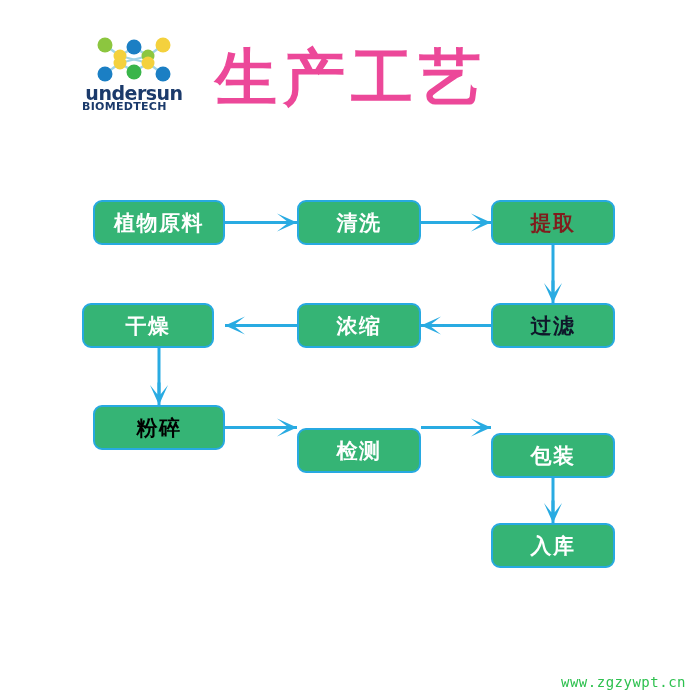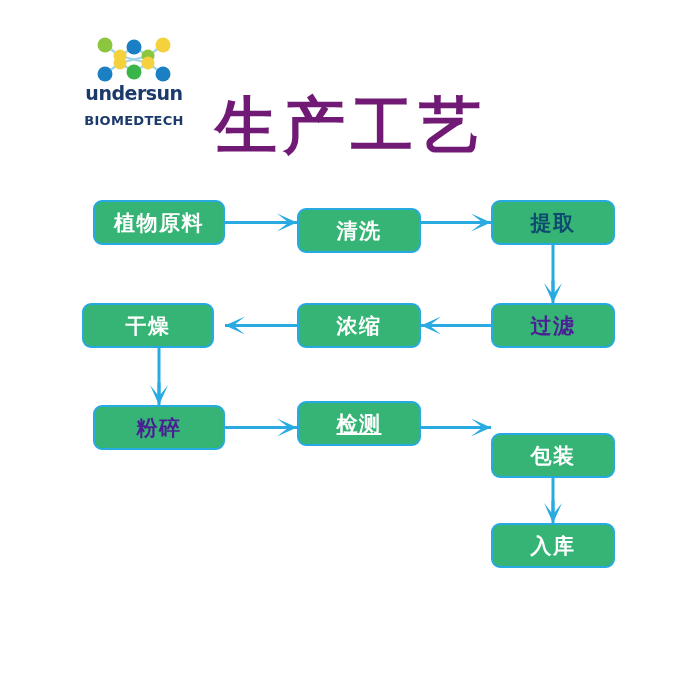--- a/index.html
+++ b/index.html
@@ -52,25 +52,24 @@
     font-family: "DejaVu Sans", sans-serif;
     font-size: 19px;
     font-weight: 700;
     letter-spacing: -0.5px;
     color: #1b3a6b;
     line-height: 20px;
   }
   #logo-subwordmark {
     position: absolute;
     left: 0px;
-    top: 80px;
+    top: 66px;
     width: 104px;
-    text-align: center;
     font-family: "DejaVu Sans", sans-serif;
-    font-size: 13px;
+    font-size: 11px;
     font-weight: 700;
     letter-spacing: 0.3px;
     color: #1b3a6b;
     line-height: 10px;
   }
   #page-title {
     position: absolute;
     left: 215px;
     top: 42px;
     font-family: "DejaVu Serif", "Liberation Serif", serif;
@@ -157,21 +156,21 @@
         <circle cx="30" cy="27" r="6.5" fill="#f4d13d"></circle>
         <circle cx="58" cy="27" r="6.5" fill="#f4d13d"></circle>
         <circle cx="44" cy="36" r="7.5" fill="#39b54a"></circle>
         <circle cx="15" cy="38" r="7.5" fill="#1b7fc4"></circle>
         <circle cx="73" cy="38" r="7.5" fill="#1b7fc4"></circle>
       </svg>
       <div id="logo-wordmark" style="color: rgb(27, 58, 107);">undersun</div>
       <div id="logo-subwordmark" style="color: rgb(27, 58, 107);">BIOMEDTECH</div>
     </div>
 
-    <div id="page-title" style="color: #701a75; margin-top: 48px;">生产工艺</div>
+    <div id="page-title" style="color: #ec4899;">生产工艺</div>
   </div>
 
   <div id="flow">
     <svg id="arrow-layer" class="arrow-svg" width="700" height="700" style="left:0;top:0;">
         <g>
           <line x1="225" y1="222.5" x2="297" y2="222.5" stroke="#29abe2" stroke-width="3"></line>
           <path d="M 297 222.5 L 277 213.5 L 286.6 221 L 274.6 221
          L 274.6 224 L 286.6 224 L 277 231.5 Z" fill="#29abe2"></path>
         </g>
         <g>
@@ -211,43 +210,44 @@
         </g>
         <g>
           <line x1="553" y1="450" x2="553" y2="523" stroke="#29abe2" stroke-width="3"></line>
           <path d="M 553 523 L 544 503 L 551.5 512.6 L 551.5 500.6
          L 554.5 500.6 L 554.5 512.6 L 562 503 Z" fill="#29abe2"></path>
         </g>
       </svg>
   <div class="node" style="left: 93px; top: 200px; width: 132px; height: 45px; background: rgb(53, 180, 117); border-color: rgb(39, 169, 225); color: rgb(255, 255, 255);">
         <span>植物原料</span>
       </div>
-      <div class="node" style="left: 297px; top: 208px; width: 124px; height: 45px; background: rgb(53, 180, 117); border-color: rgb(39, 169, 225); color: rgb(255, 255, 255);">
+      <div class="node" style="left: 297px; top: 200px; width: 124px; height: 45px; background: rgb(53, 180, 117); border-color: rgb(39, 169, 225); color: rgb(255, 255, 255);">
         <span>清洗</span>
       </div>
-      <div class="node" style="left: 491px; top: 200px; width: 124px; height: 45px; background: rgb(53, 180, 117); border-color: rgb(39, 169, 225); color: #0c4a6e;">
+      <div class="node" style="left: 491px; top: 200px; width: 124px; height: 45px; background: rgb(53, 180, 117); border-color: rgb(39, 169, 225); color: #7f1d1d;">
         <span>提取</span>
       </div>
-      <div class="node" style="left: 491px; top: 303px; width: 124px; height: 45px; background: rgb(53, 180, 117); border-color: rgb(39, 169, 225); color: #4c1d95;">
+      <div class="node" style="left: 491px; top: 303px; width: 124px; height: 45px; background: rgb(53, 180, 117); border-color: rgb(39, 169, 225); color: #0f172a;">
         <span>过滤</span>
       </div>
       <div class="node" style="left: 297px; top: 303px; width: 124px; height: 45px; background: rgb(53, 180, 117); border-color: rgb(39, 169, 225); color: rgb(255, 255, 255); align-items: center;">
         <span>浓缩</span>
       </div>
       <div class="node" style="left: 82px; top: 303px; width: 132px; height: 45px; background: rgb(53, 180, 117); border-color: rgb(39, 169, 225); color: rgb(255, 255, 255);">
         <span>干燥</span>
       </div>
-      <div class="node" style="left: 93px; top: 405px; width: 132px; height: 45px; background: rgb(53, 180, 117); border-color: rgb(39, 169, 225); color: #4c1d95;">
+      <div class="node" style="left: 93px; top: 405px; width: 132px; height: 45px; background: rgb(53, 180, 117); border-color: rgb(39, 169, 225); color: #000000;">
         <span>粉碎</span>
       </div>
-      <div class="node" style="left: 297px; top: 401px; width: 124px; height: 45px; background: rgb(53, 180, 117); border-color: rgb(39, 169, 225); color: rgb(255, 255, 255); text-decoration: underline;">
+      <div class="node" style="left: 297px; top: 428px; width: 124px; height: 45px; background: rgb(53, 180, 117); border-color: rgb(39, 169, 225); color: rgb(255, 255, 255);">
         <span>检测</span>
       </div>
       <div class="node" style="left: 491px; top: 405px; width: 124px; height: 45px; background: rgb(53, 180, 117); border-color: rgb(39, 169, 225); color: rgb(255, 255, 255); margin-top: 28px;">
         <span>包装</span>
       </div>
       <div class="node" style="left: 491px; top: 523px; width: 124px; height: 45px; background: rgb(53, 180, 117); border-color: rgb(39, 169, 225); color: rgb(255, 255, 255); text-align: right;">
         <span>入库</span>
       </div>
     </div>
 
+  <div id="watermark" style="color: rgb(46, 193, 79);">www.zgzywpt.cn</div>
 
 </div>
 
 </body></html>

